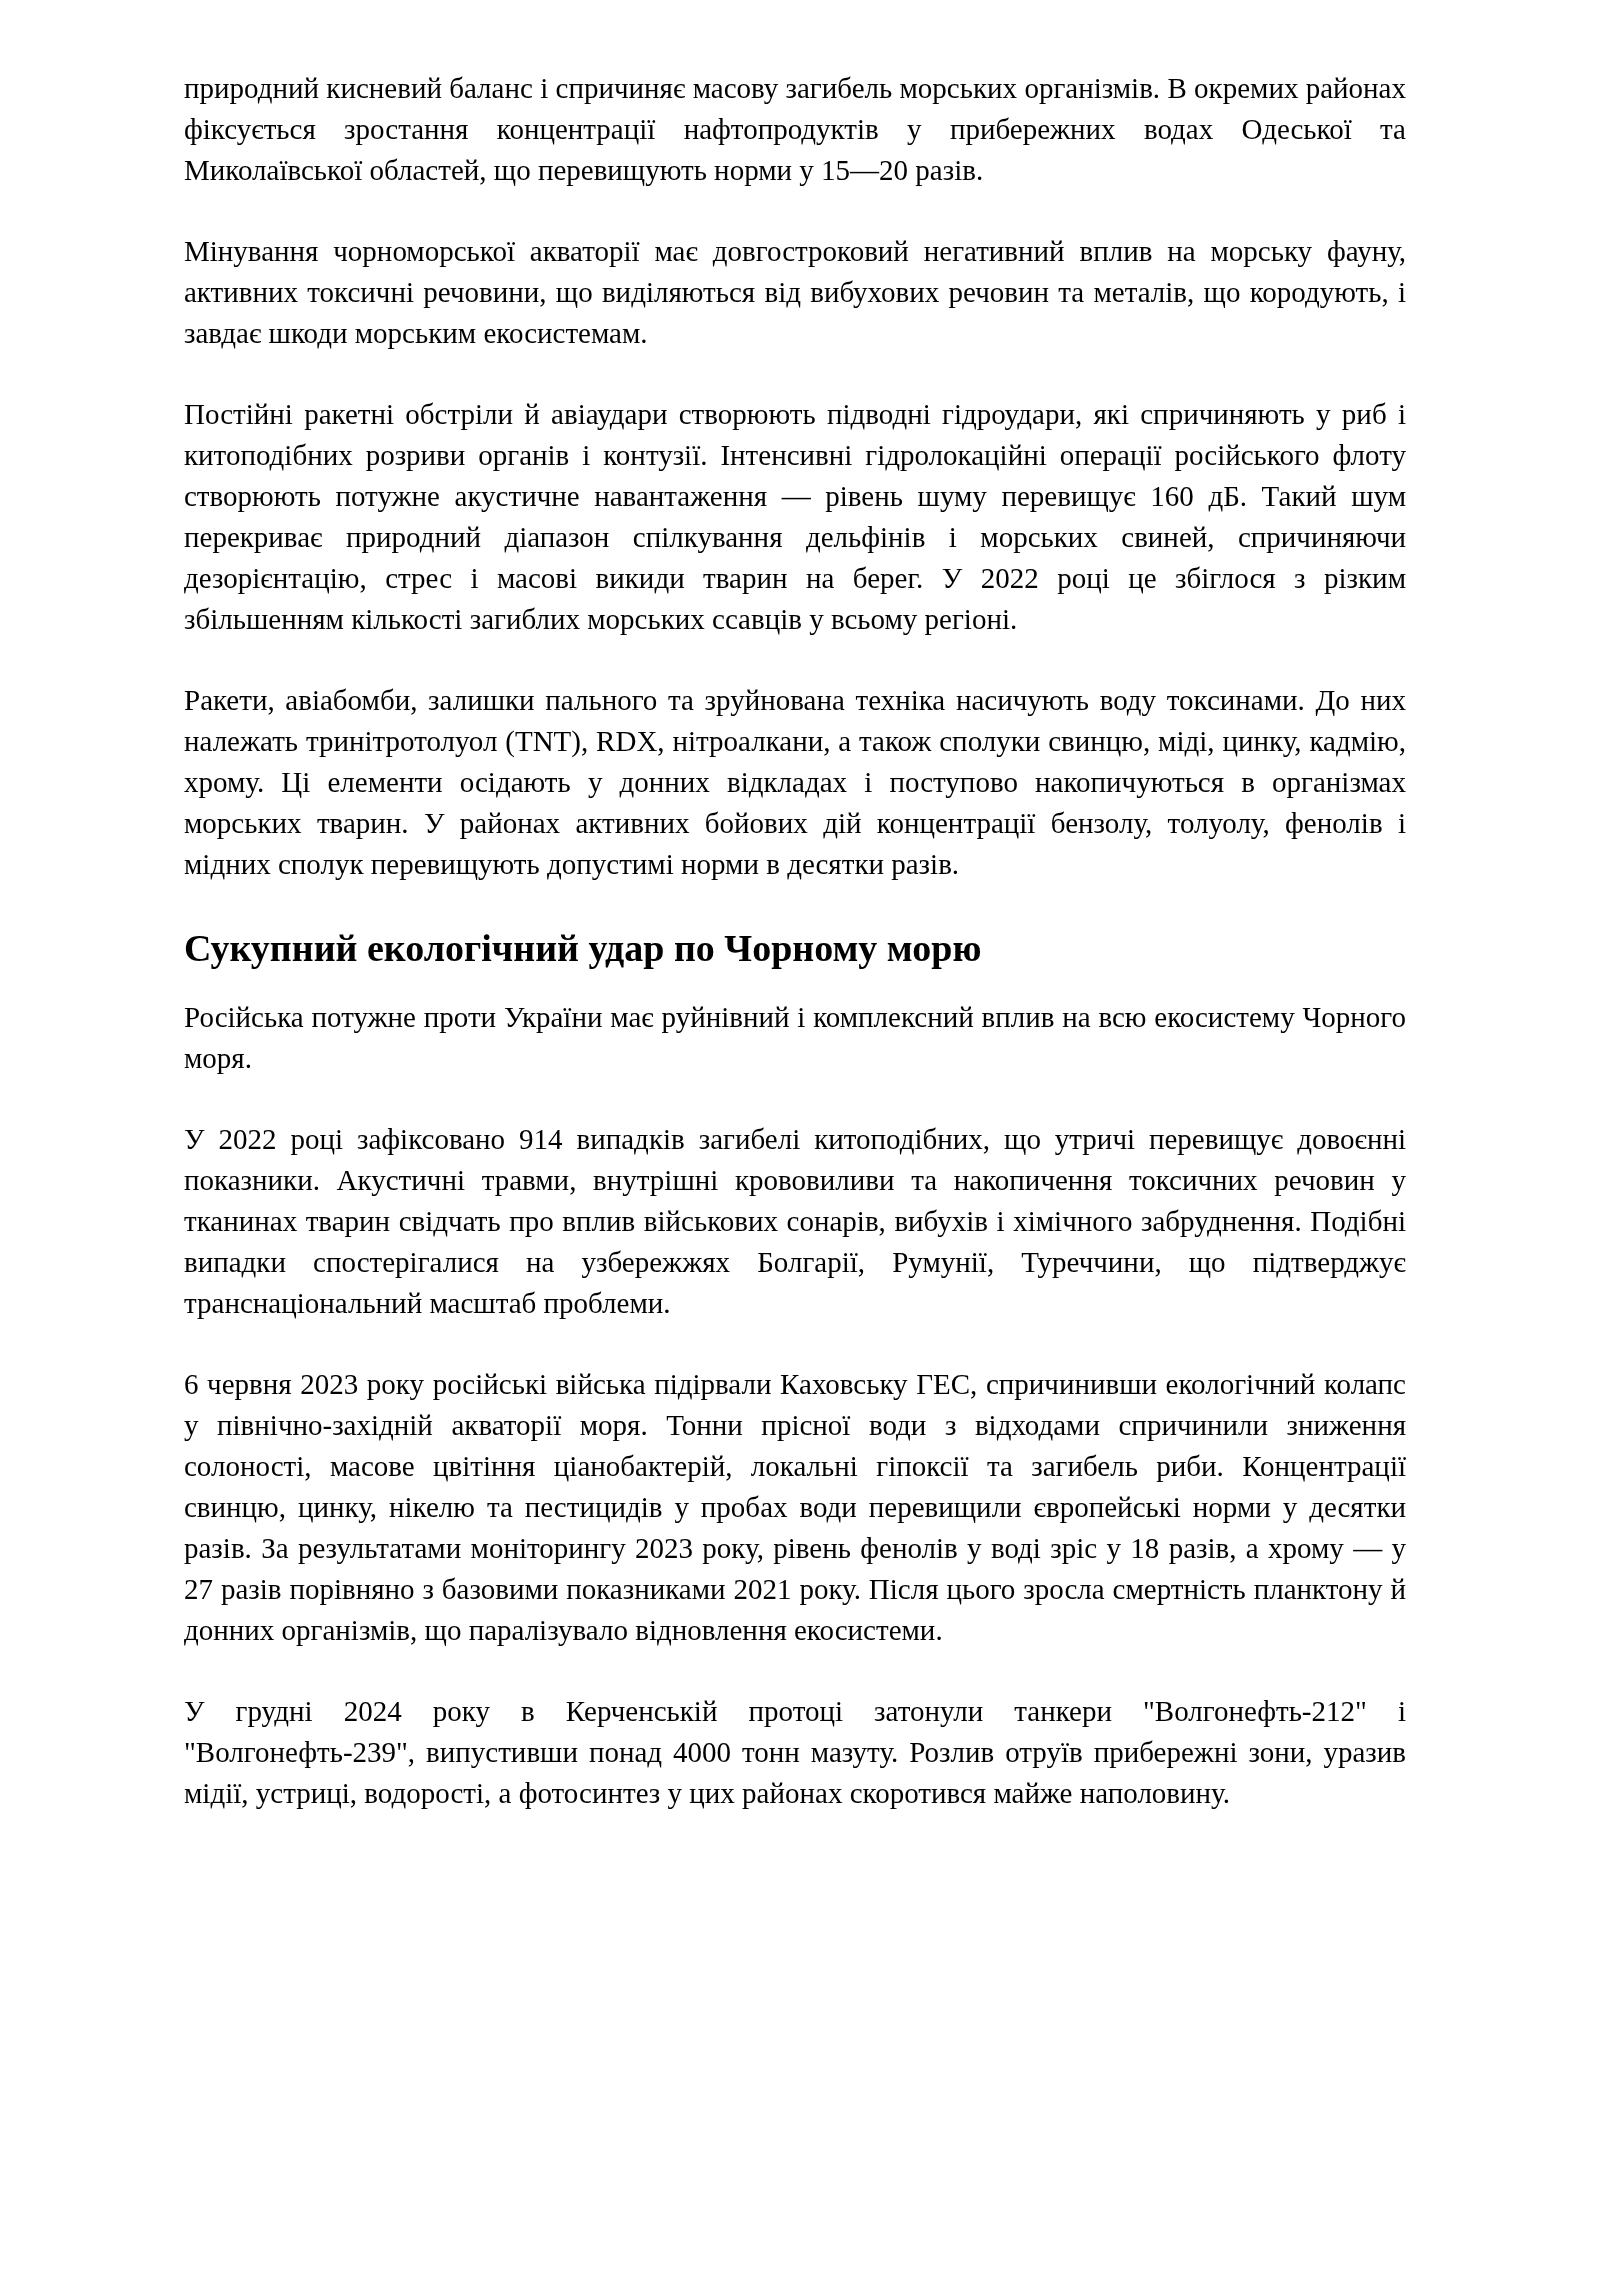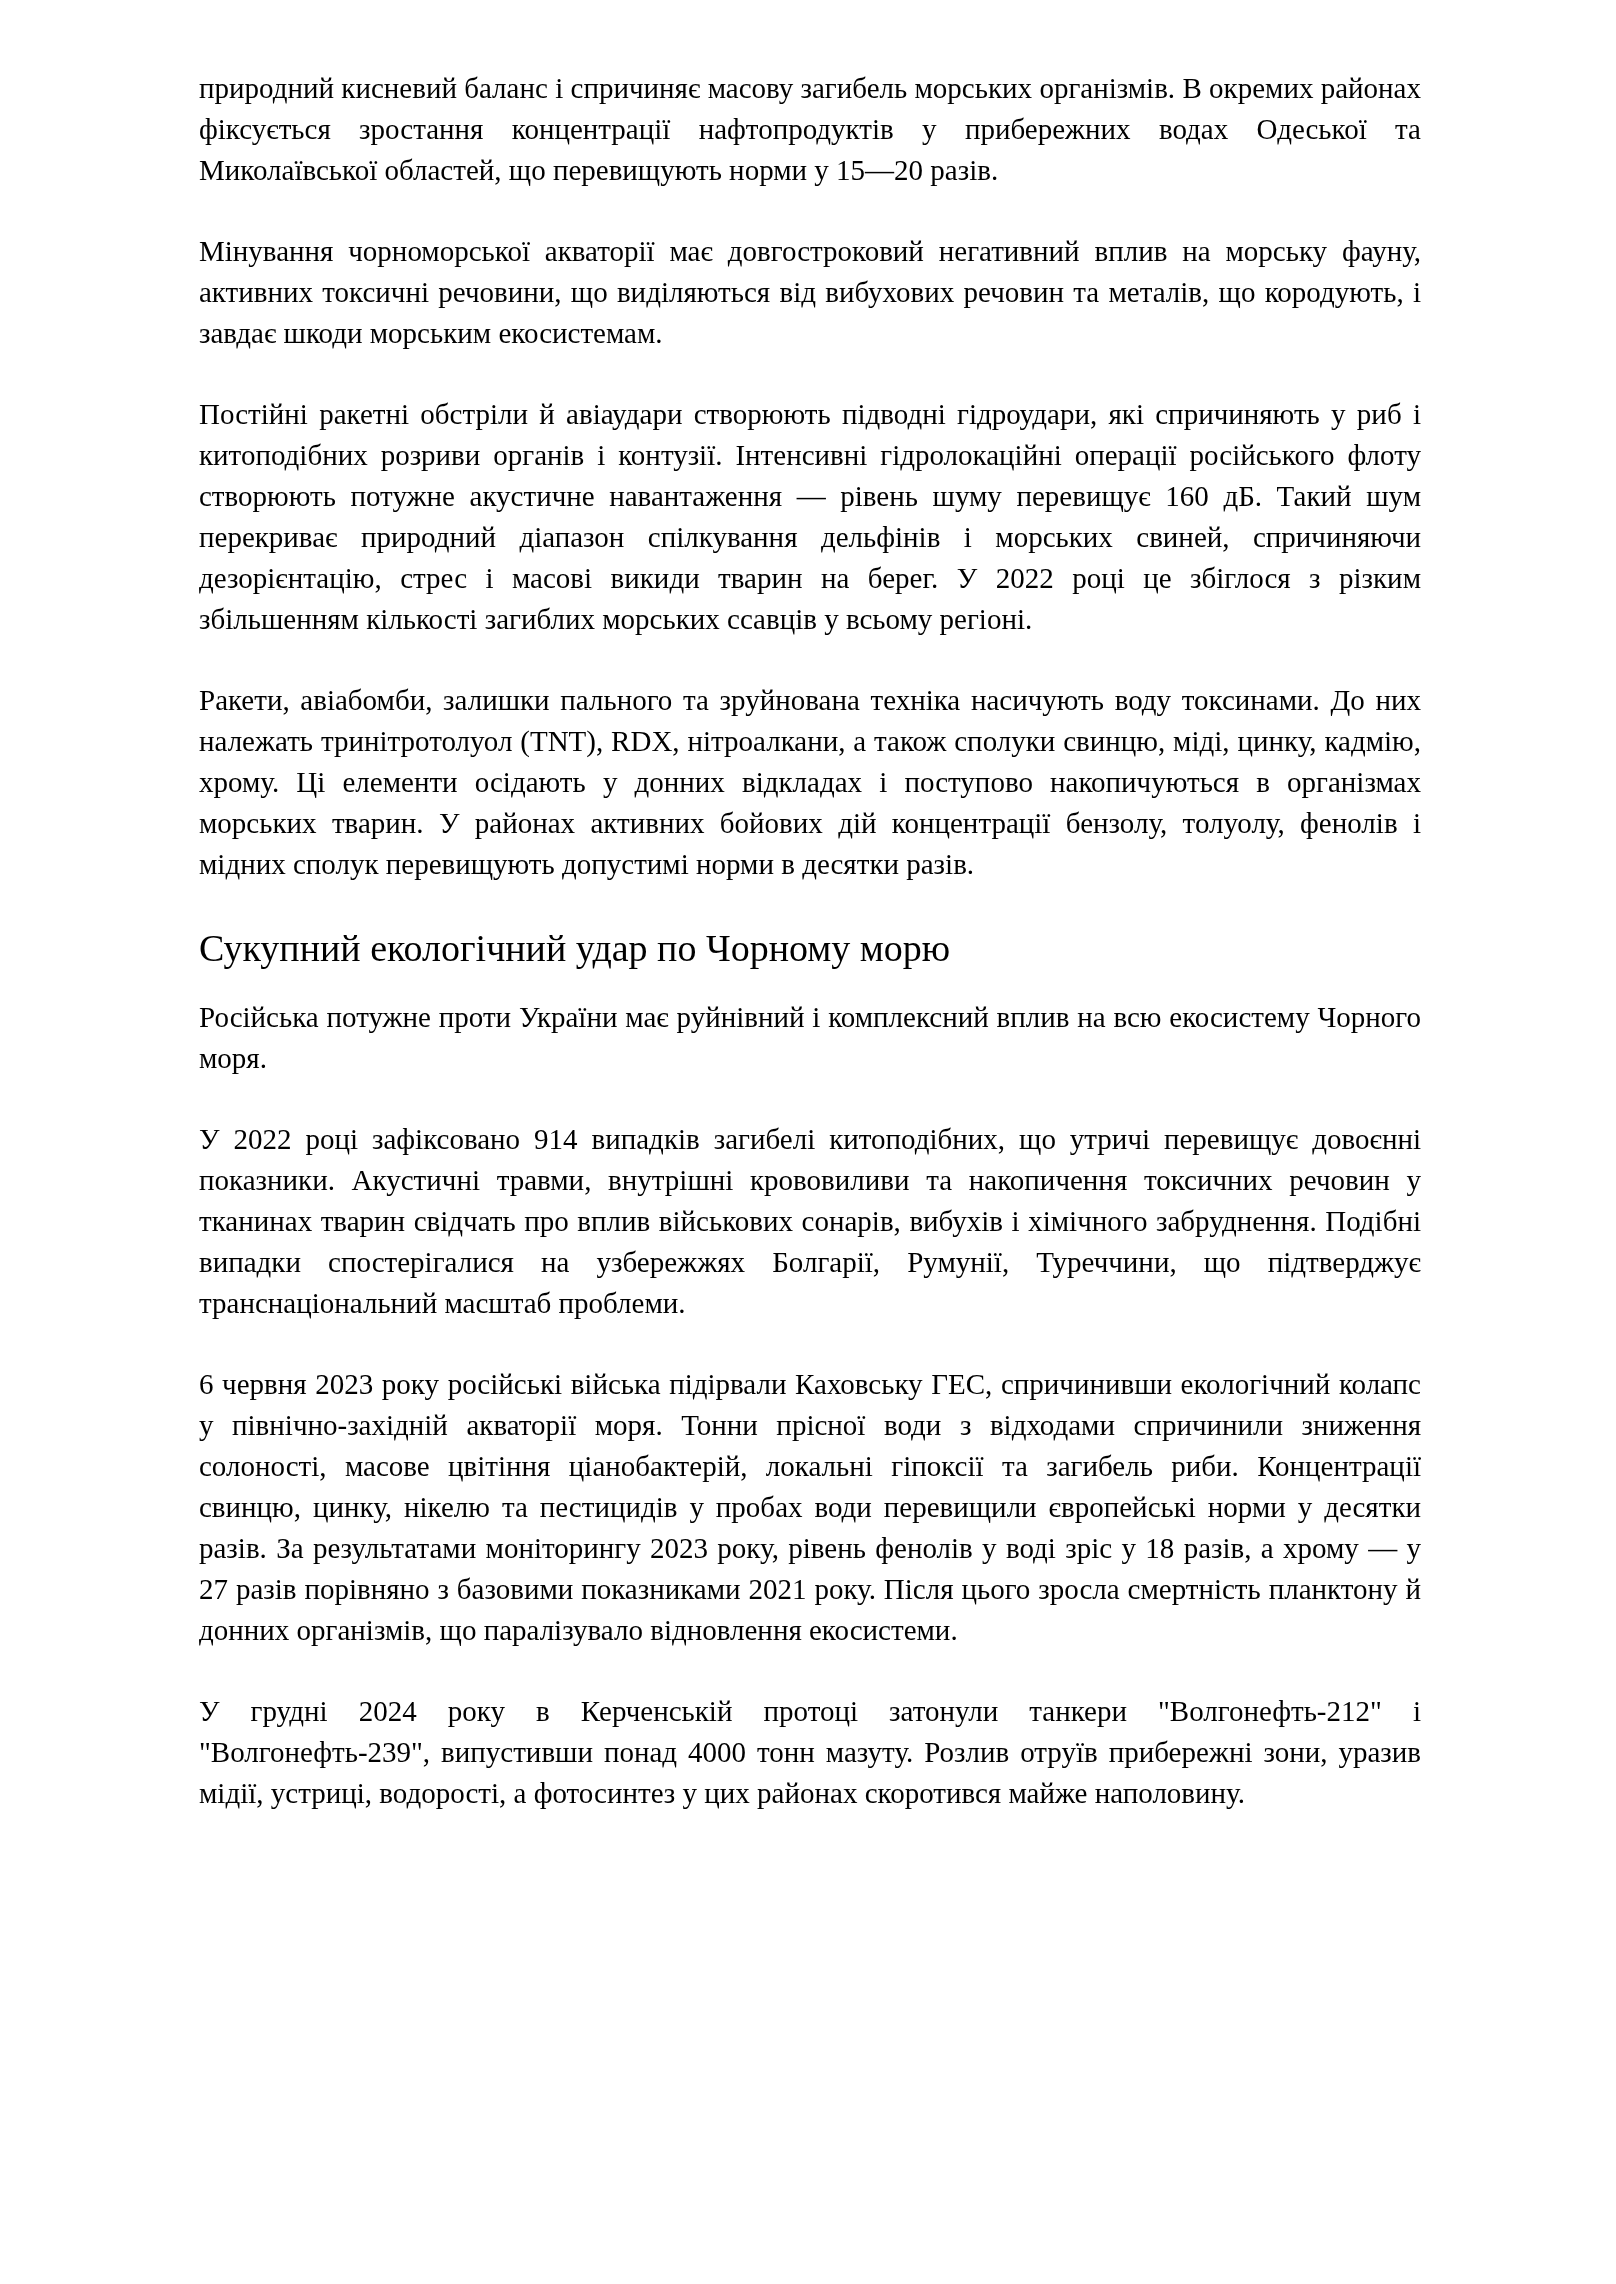--- a/index.html
+++ b/index.html
@@ -1,33 +1,33 @@
 <!DOCTYPE html>
 <html style="font-size:10.4px"><head>
 <meta charset="utf-8">
 <style>
   html, body { margin: 0; padding: 0; background: #ffffff; }
   body { width: 1617px; height: 2284px; position: relative; overflow: hidden; }
   .page {
     position: absolute;
-    left: 199px;
+    left: 184px;
     top: 68px;
     width: 1222px;
     font-family: "Liberation Serif", serif;
     color: #000000;
   }
   .para {
     font-size: 29px;
     line-height: 41px;
     margin: 0 0 40px 0;
     text-align: justify;
   }
   .heading {
     font-family: "Liberation Serif", serif;
-    font-weight: normal;
+    font-weight: bold;
     font-size: 38px;
     line-height: 46px;
     margin: 24px 0 26px 0;
   }
 </style>
 </head>
 <body>
 
 <div class="page">
   <p class="para">природний кисневий баланс і спричиняє масову загибель морських організмів. В окремих районах фіксується зростання концентрації нафтопродуктів у прибережних водах Одеської та Миколаївської областей, що перевищують норми у 15—20 разів.</p>

